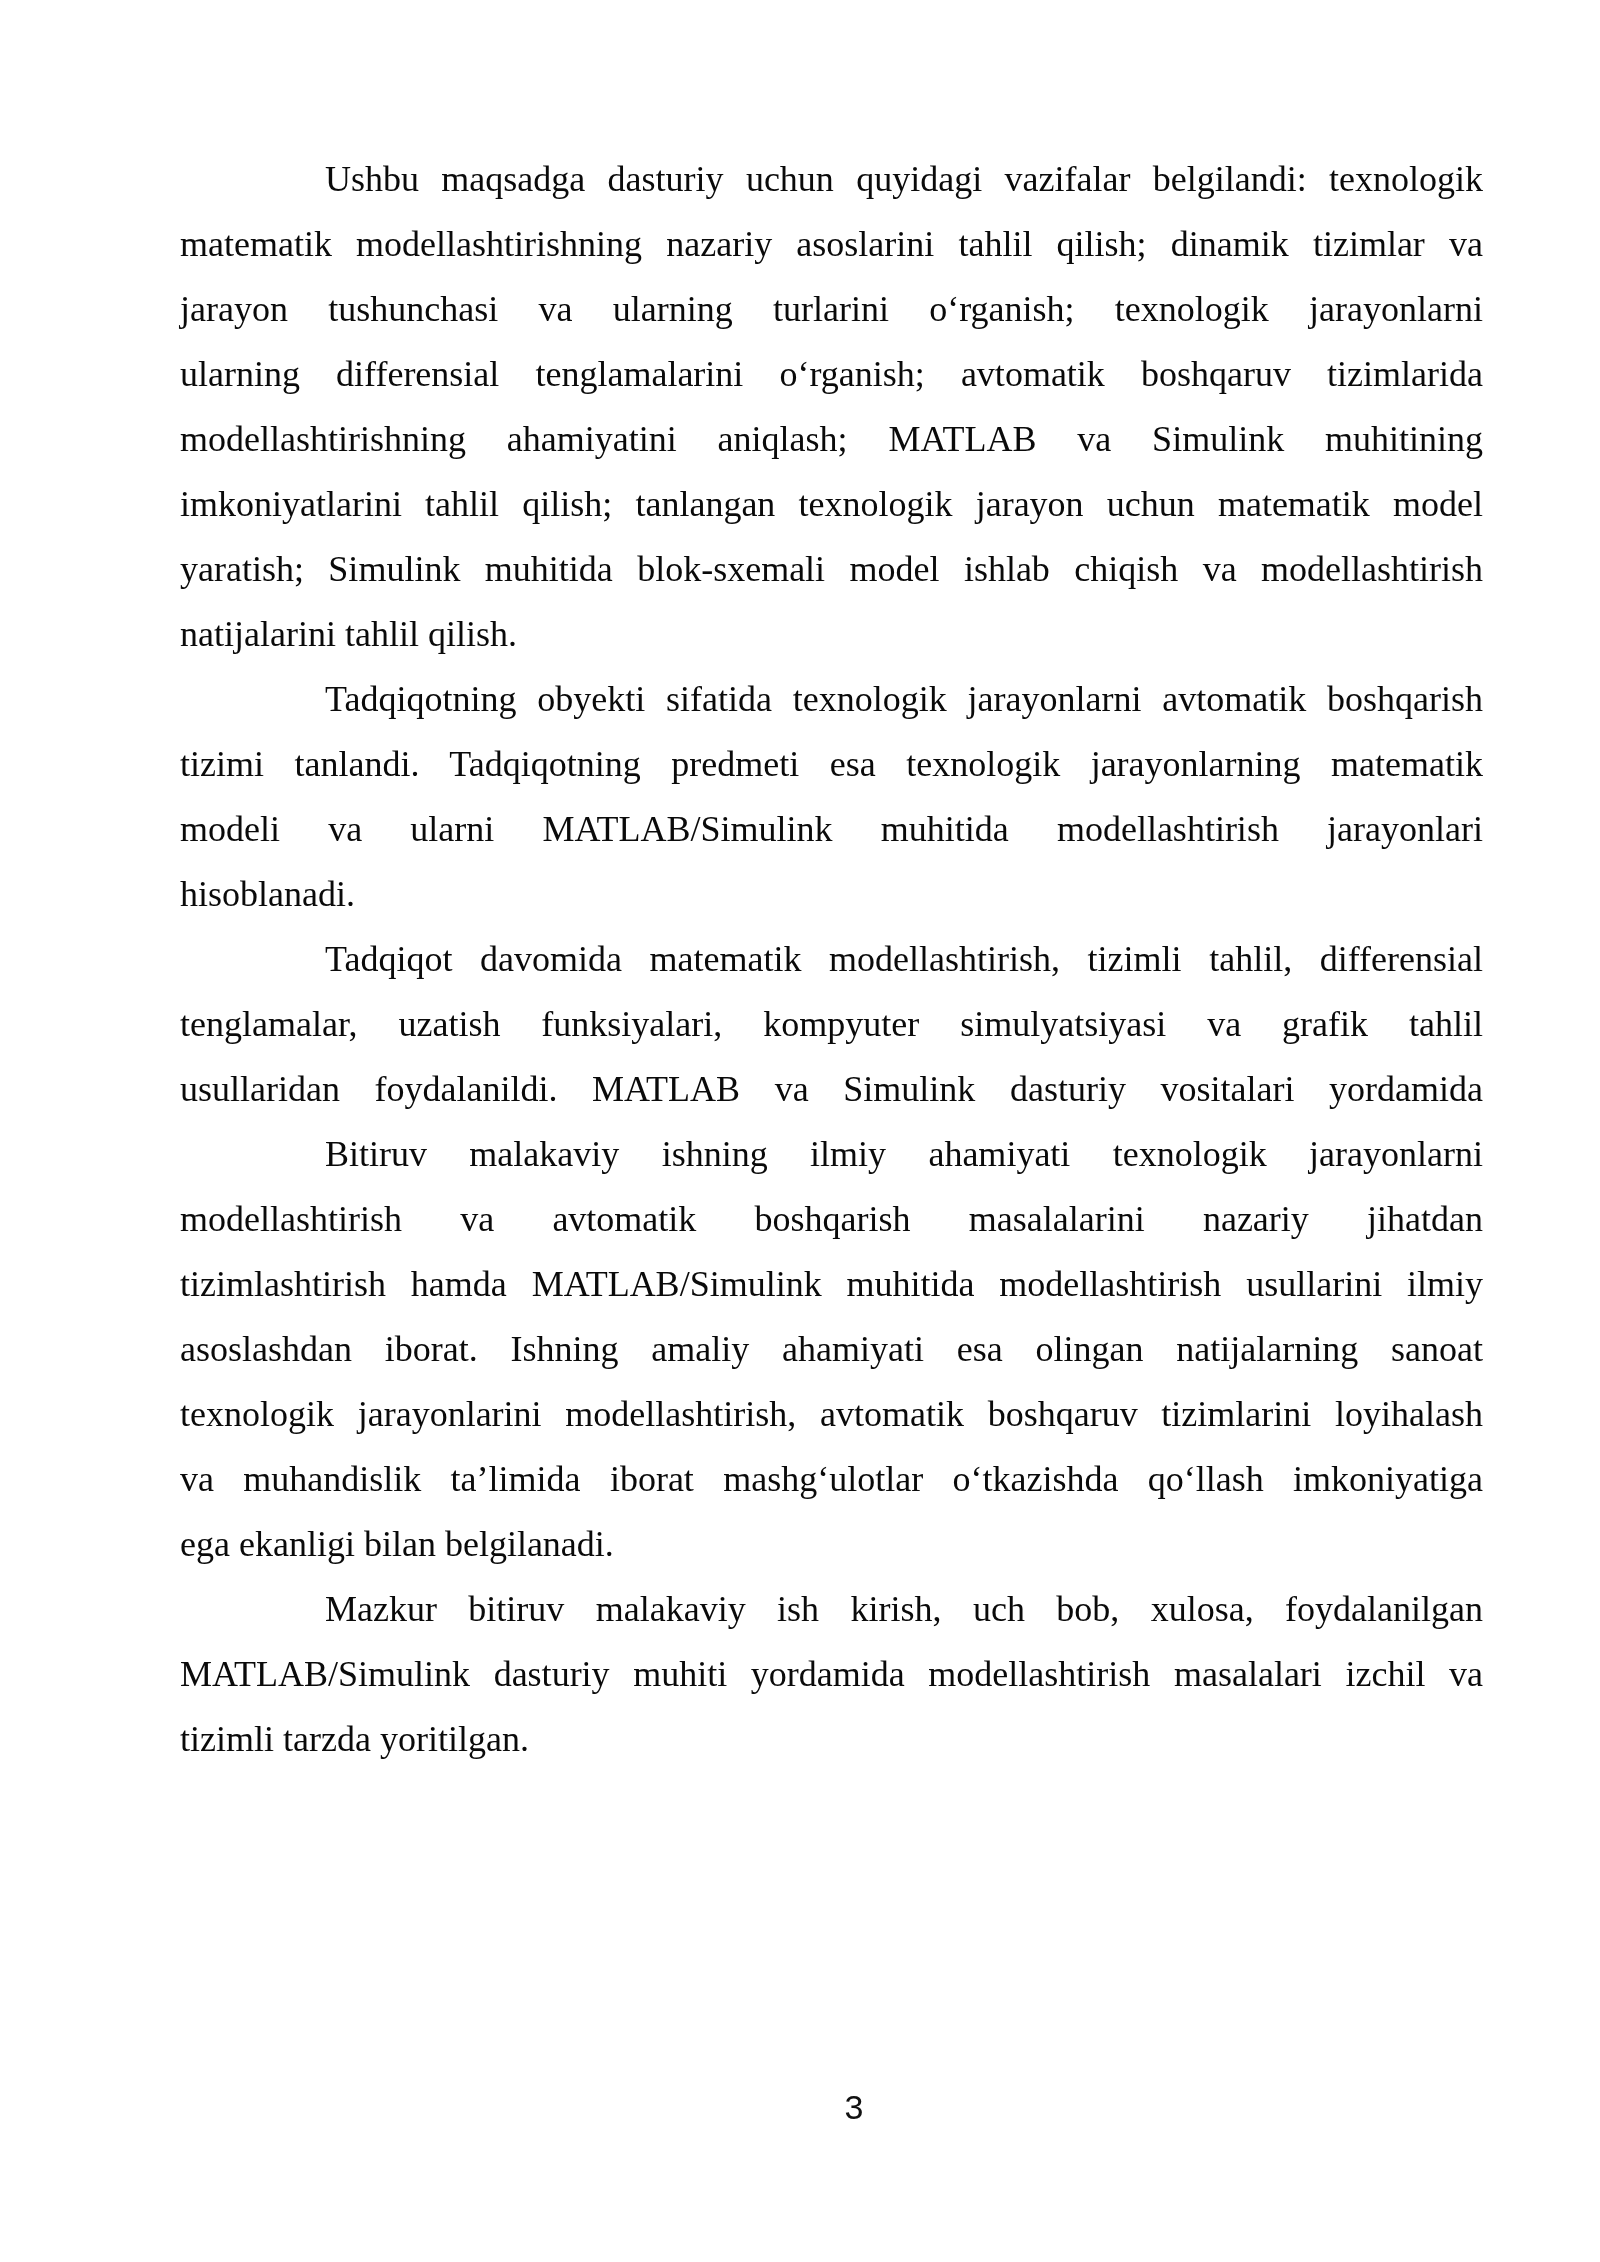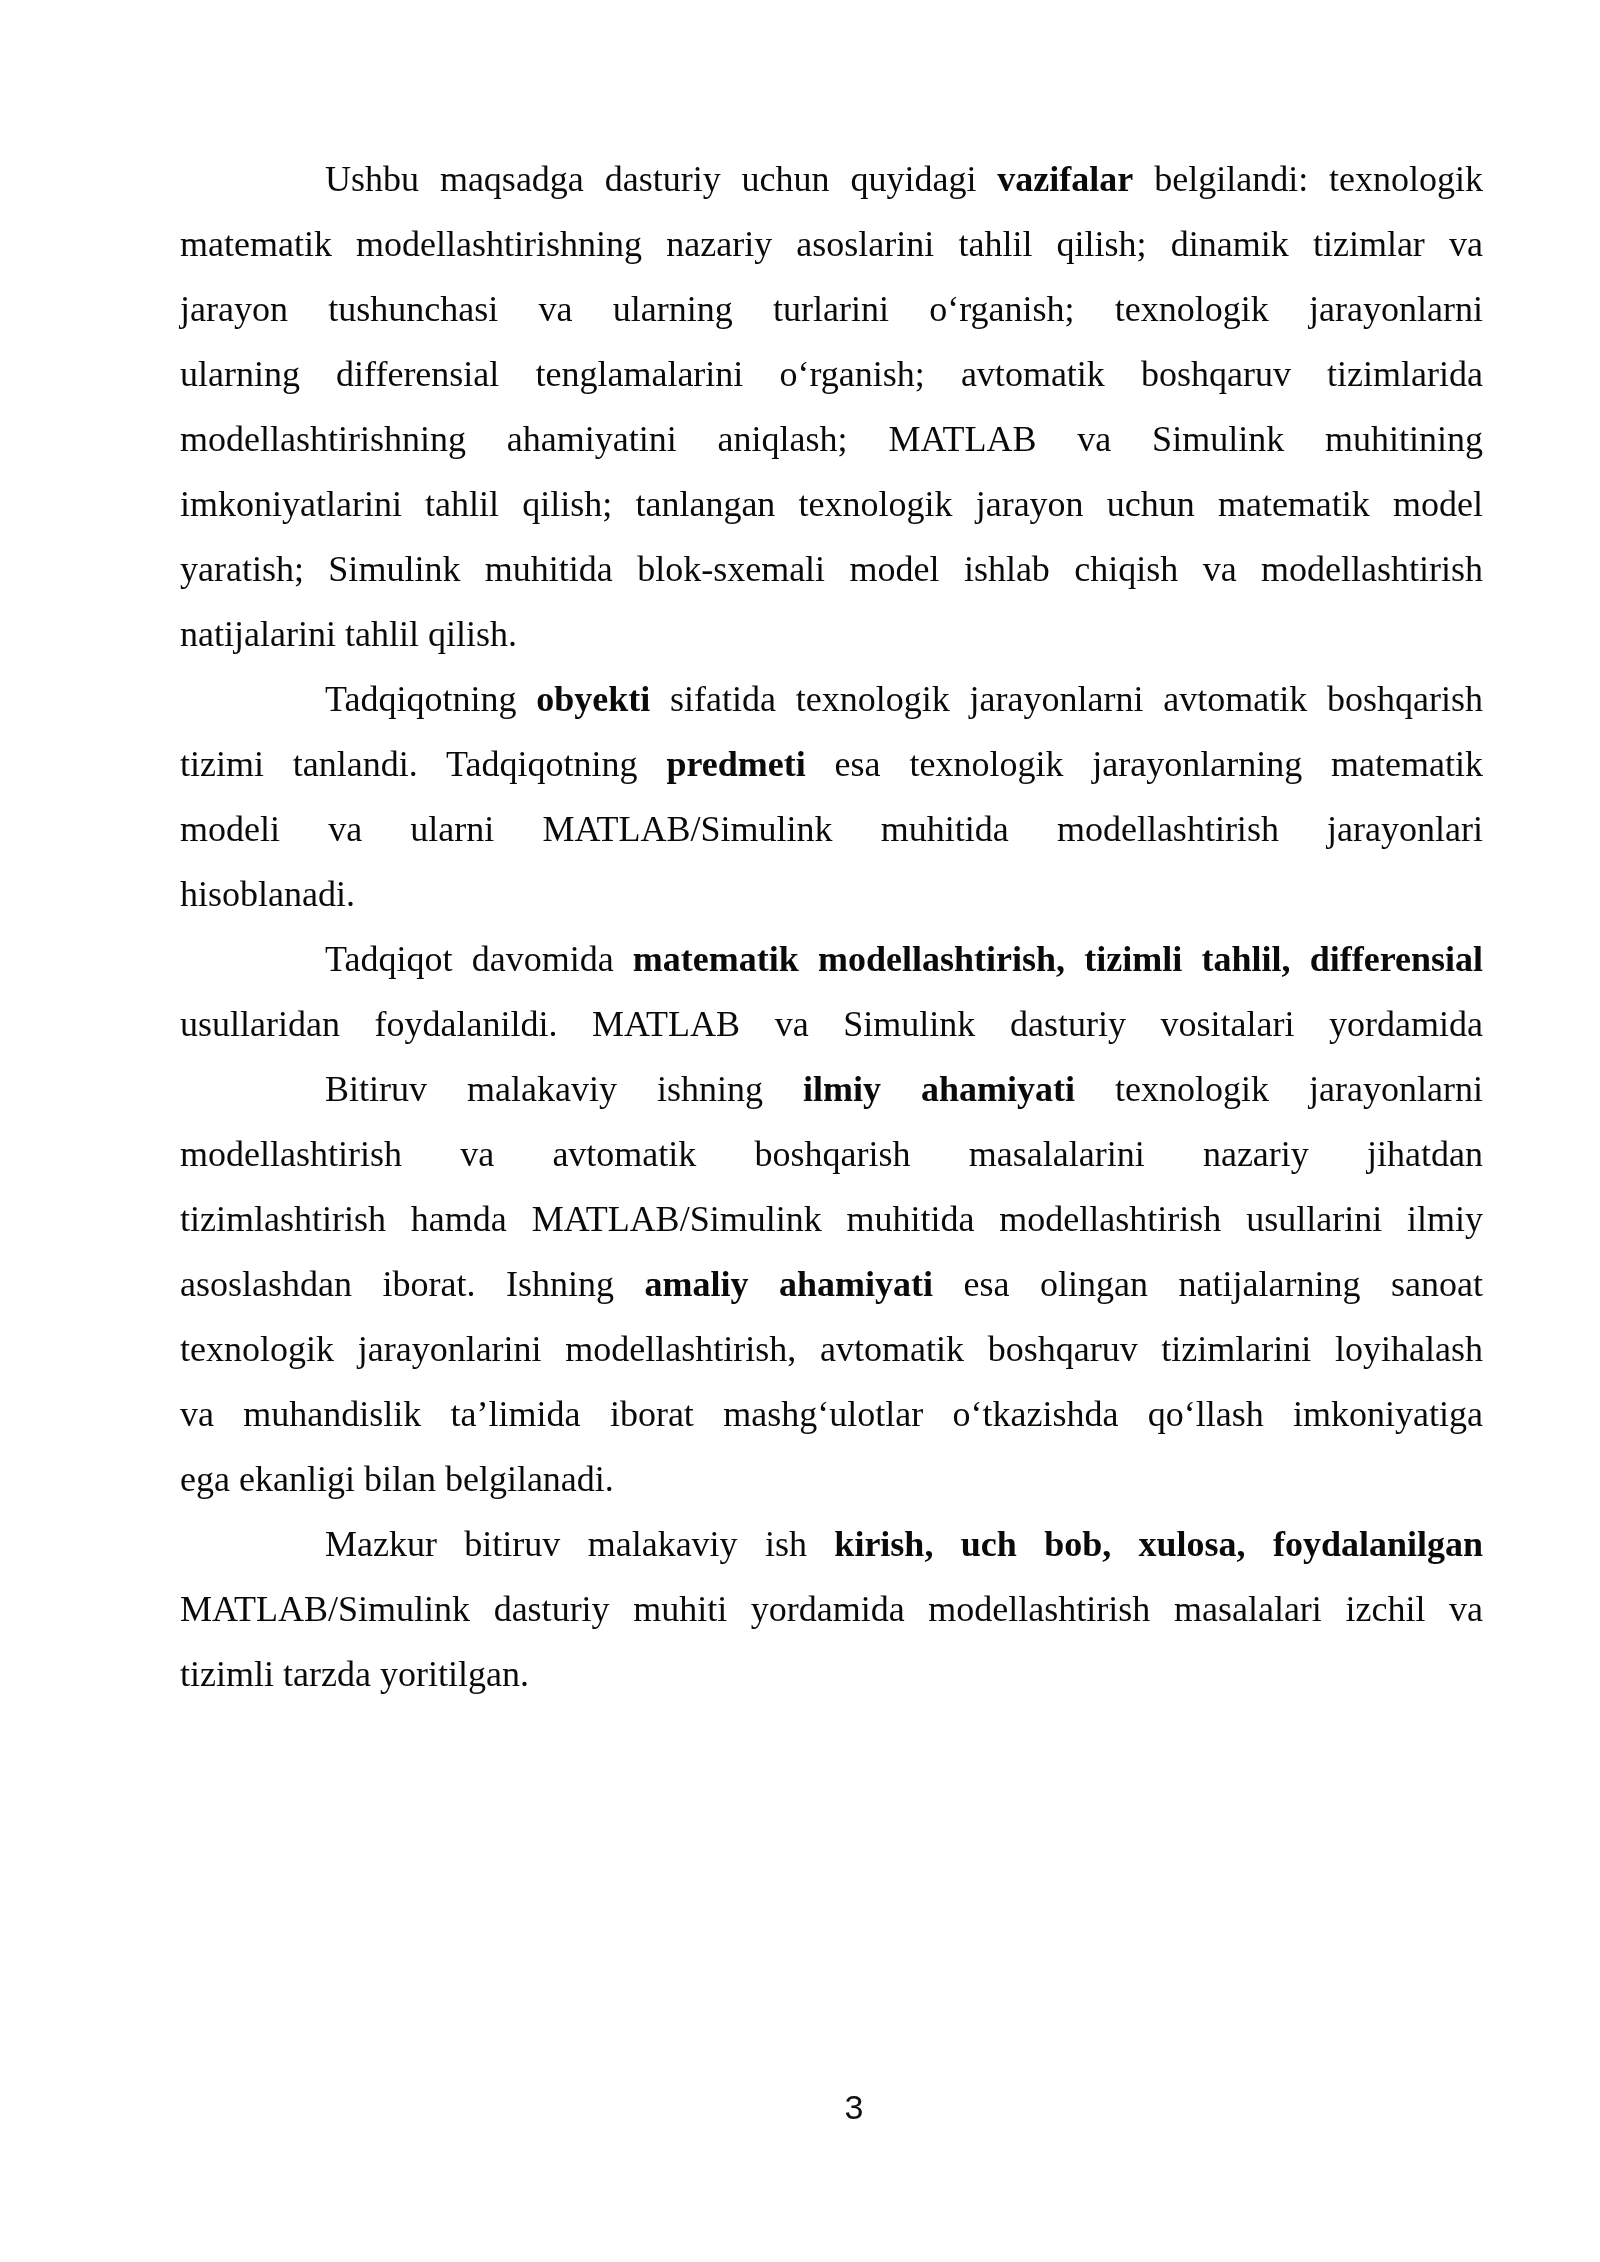--- a/index.html
+++ b/index.html
@@ -41,21 +41,21 @@
     overflow: visible;
     white-space: normal;
   }
   .line.last {
     text-align-last: left;
   }
   .line.first {
     padding-left: 145px;
   }
   .run.bold {
-    font-weight: bold;
+    font-weight: normal;
   }
   .page-number {
     position: absolute;
     left: 854px;
     top: 2090px;
     transform: translateX(-50%);
     font-family: "Liberation Sans", "DejaVu Sans", sans-serif;
     font-size: 34px;
     line-height: 34px;
     color: #111111;
@@ -77,20 +77,21 @@
         <div class="line last"><span class="run">natijalarini tahlil qilish.</span></div>
       </div>
       <div class="paragraph">
         <div class="line first"><span class="run">Tadqiqotning </span><span class="run bold">obyekti</span><span class="run"> sifatida texnologik jarayonlarni avtomatik boshqarish</span></div>
         <div class="line"><span class="run">tizimi tanlandi. Tadqiqotning </span><span class="run bold">predmeti</span><span class="run"> esa texnologik jarayonlarning matematik</span></div>
         <div class="line"><span class="run">modeli va ularni MATLAB/Simulink muhitida modellashtirish jarayonlari</span></div>
         <div class="line last"><span class="run">hisoblanadi.</span></div>
       </div>
       <div class="paragraph">
         <div class="line first"><span class="run">Tadqiqot davomida </span><span class="run bold">matematik modellashtirish, tizimli tahlil, differensial</span></div>
+        <div class="line"><span class="run bold">tenglamalar, uzatish funksiyalari, kompyuter simulyatsiyasi va grafik tahlil</span></div>
         <div class="line"><span class="run">usullaridan foydalanildi. MATLAB va Simulink dasturiy vositalari yordamida</span></div>
       </div>
       <div class="paragraph">
         <div class="line first"><span class="run">Bitiruv malakaviy ishning </span><span class="run bold">ilmiy ahamiyati</span><span class="run"> texnologik jarayonlarni</span></div>
         <div class="line"><span class="run">modellashtirish va avtomatik boshqarish masalalarini nazariy jihatdan</span></div>
         <div class="line"><span class="run">tizimlashtirish hamda MATLAB/Simulink muhitida modellashtirish usullarini ilmiy</span></div>
         <div class="line"><span class="run">asoslashdan iborat. Ishning </span><span class="run bold">amaliy ahamiyati</span><span class="run"> esa olingan natijalarning sanoat</span></div>
         <div class="line"><span class="run">texnologik jarayonlarini modellashtirish, avtomatik boshqaruv tizimlarini loyihalash</span></div>
         <div class="line"><span class="run">va muhandislik ta’limida iborat mashg‘ulotlar o‘tkazishda qo‘llash imkoniyatiga</span></div>
         <div class="line last"><span class="run">ega ekanligi bilan belgilanadi.</span></div>

